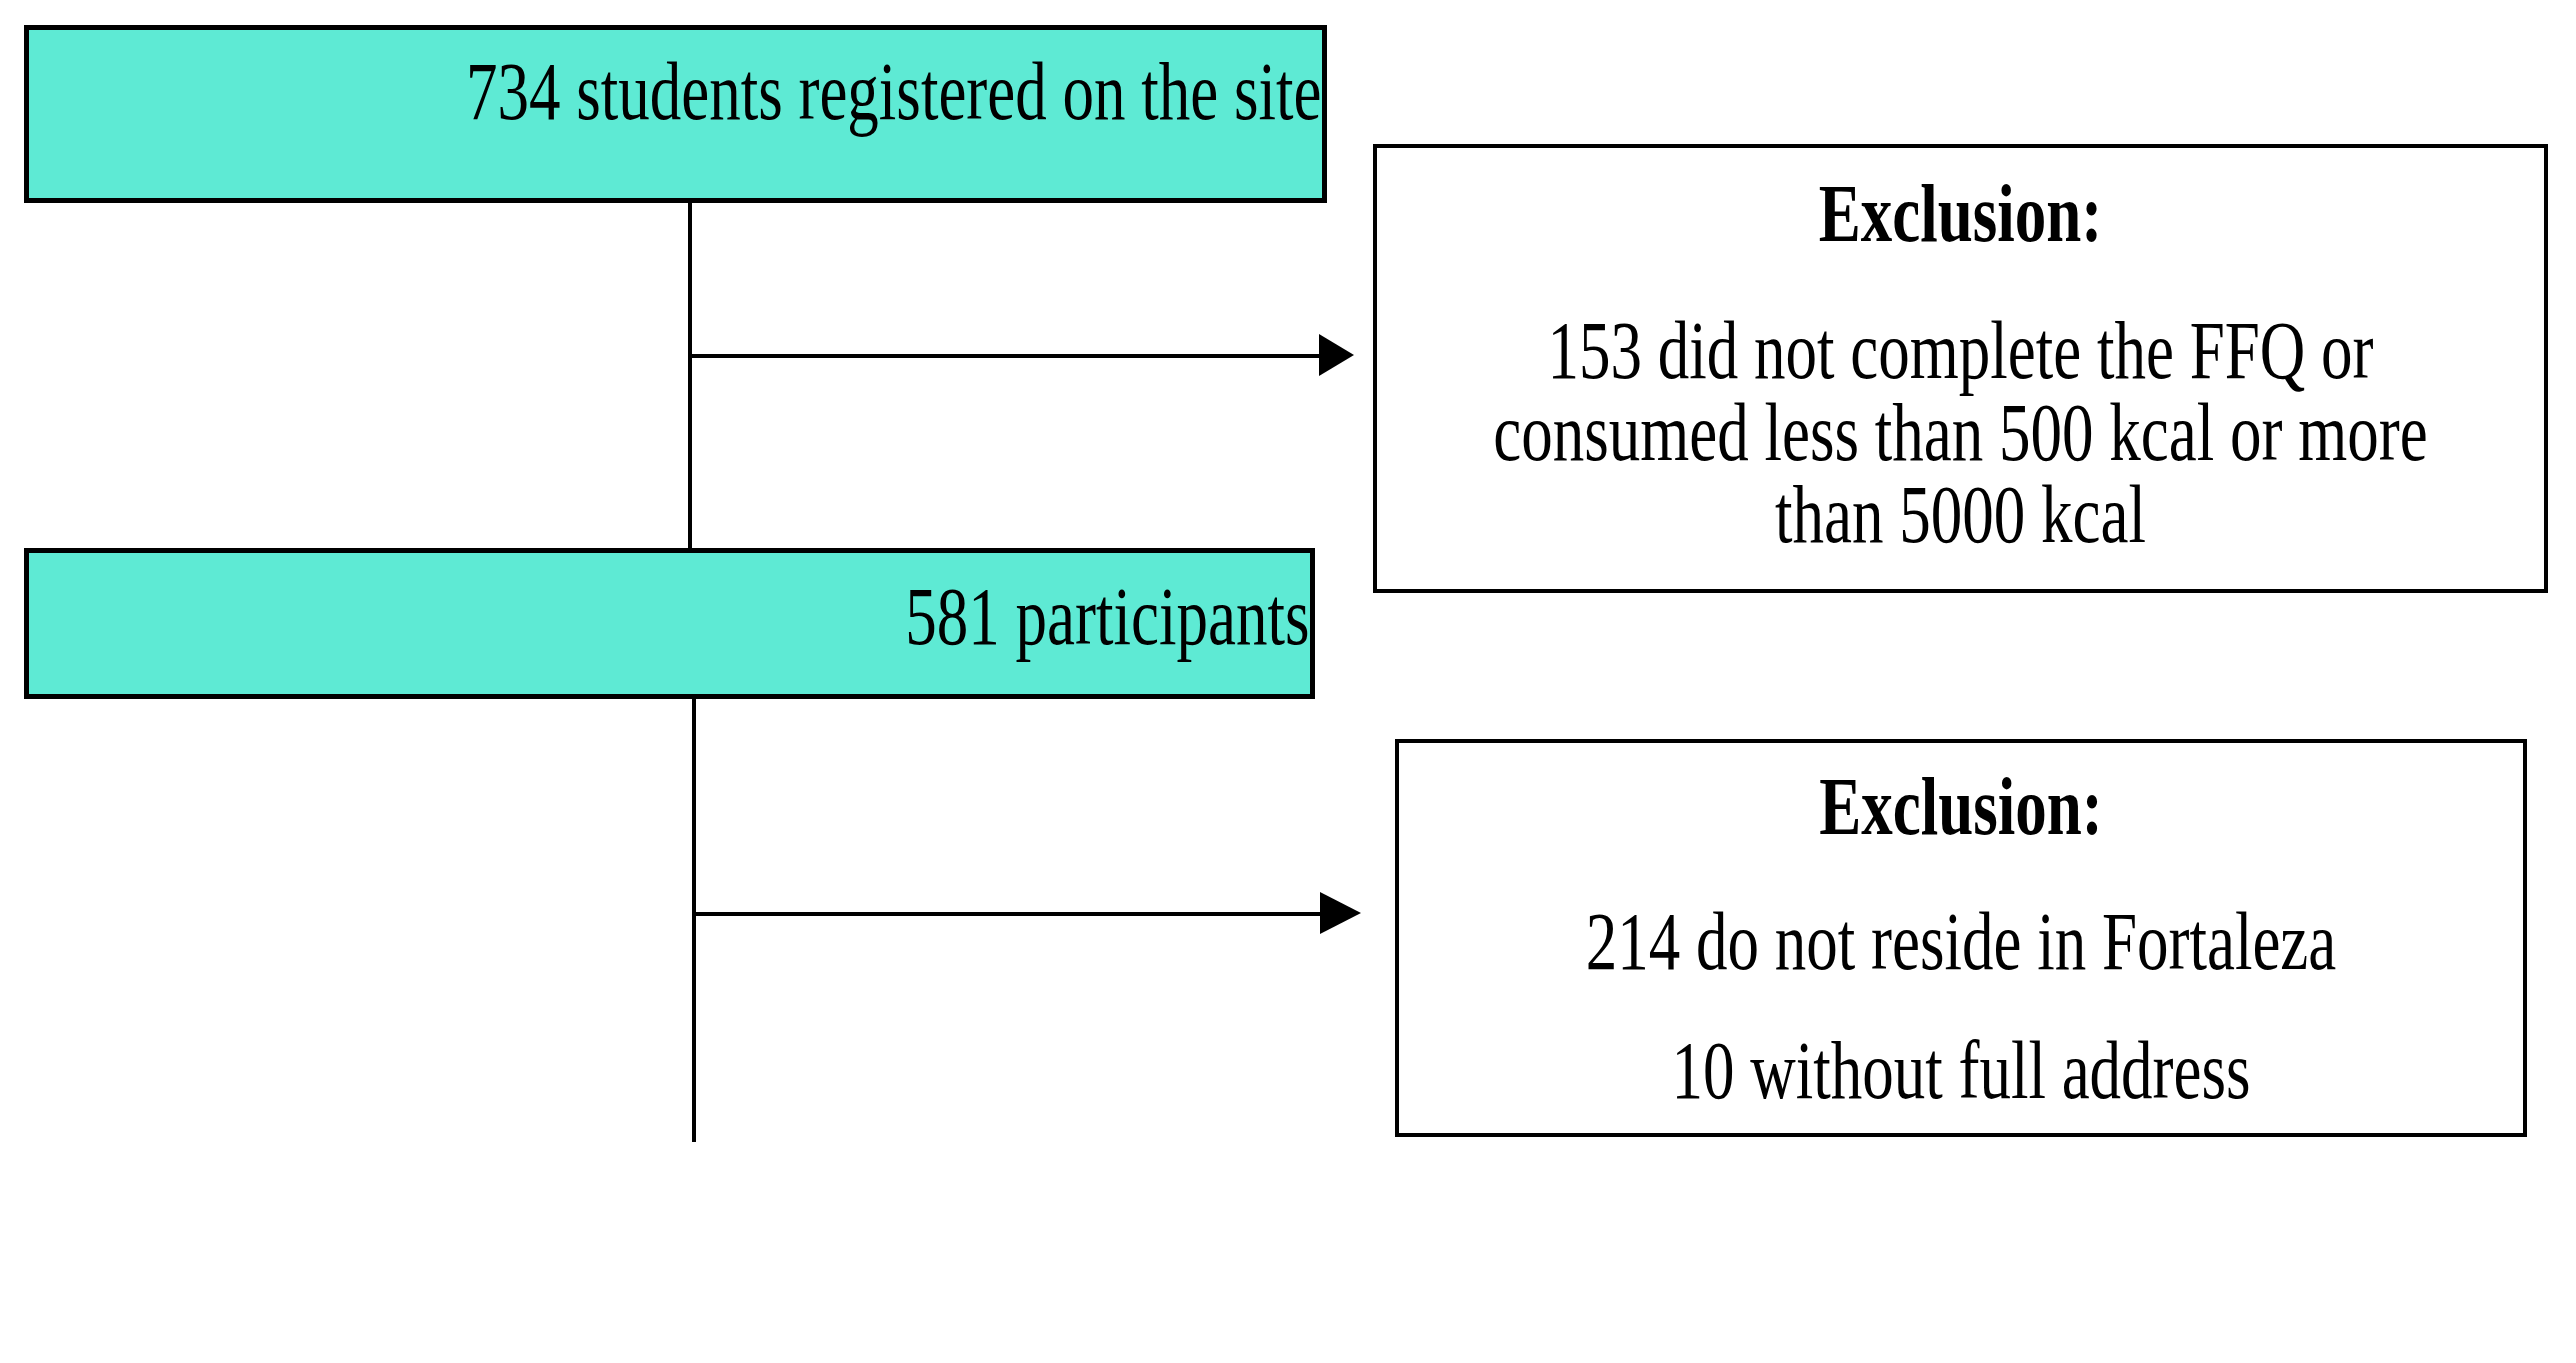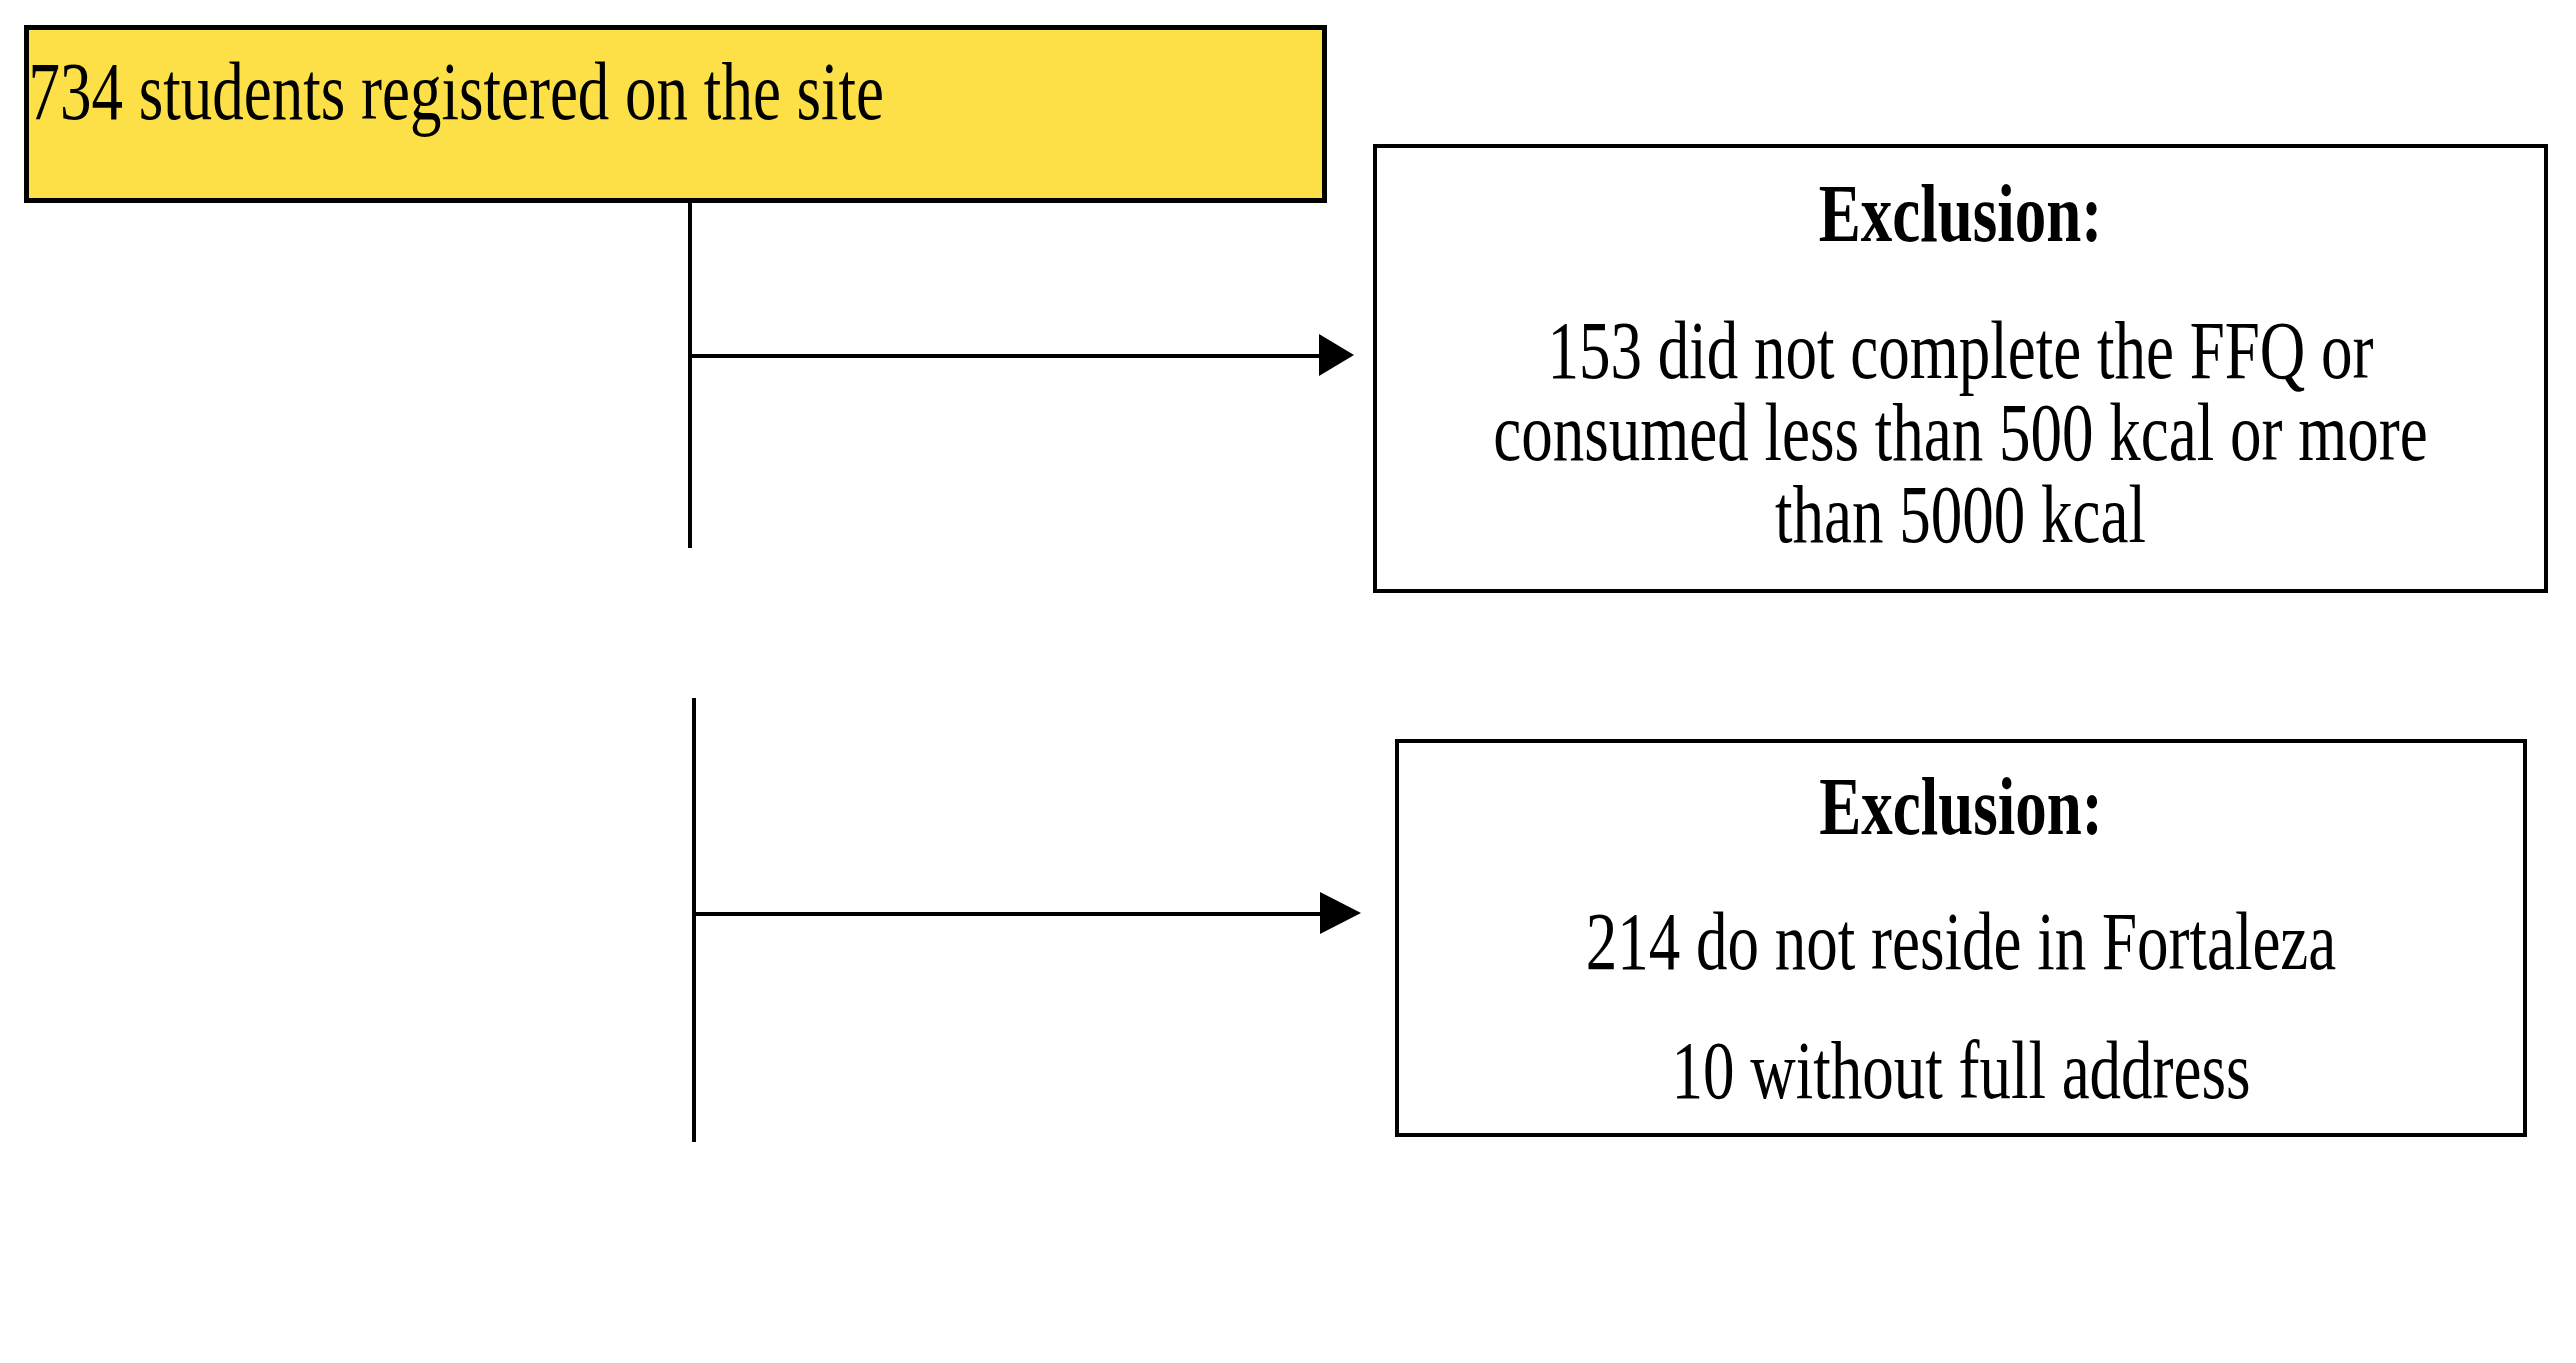--- a/index.html
+++ b/index.html
@@ -13,25 +13,25 @@
     height: 1363px;
     background: #ffffff;
     color: #000000;
     font-family: "Liberation Serif", "DejaVu Serif", serif;
     overflow: hidden;
   }
   
   .fbox {
     position: absolute;
     box-sizing: border-box;
-    background: #fde047;
+    background: #5eead4;
     border: 5.9px solid #000000;
     display: flex;
     align-items: center;
-    justify-content: flex-start;
+    justify-content: flex-end;
     text-align: center;
   }
   
   .ebox {
     position: absolute;
     box-sizing: border-box;
     background: #ffffff;
     border: 4.9px solid #000000;
     display: flex;
     flex-direction: column;
@@ -76,20 +76,23 @@
   <div class="connector" style="left:690px; top:354px; width:630px; height:3.9px;"></div>
   <div class="arrowhead" style="left:1319px; top:334px; border-left-width:35px;"></div>
 
   <div class="ebox" style="left:1373px; top:144px; width:1175px; height:449px;">
     <span class="txt heading" style="margin-top:23.5px;">Exclusion:</span>
     <span class="txt" style="margin-top:55px;">153 did not complete the FFQ or</span>
     <span class="txt">consumed less than 500 kcal or more</span>
     <span class="txt">than 5000 kcal</span>
   </div>
 
+  <div class="fbox" style="left:23.5px; top:548px; width:1291px; height:151px; padding-bottom:15.7px;">
+    <span class="txt">581 participants</span>
+  </div>
 
   <div class="connector" style="left:692px; top:698px; width:3.9px; height:444px;"></div>
 
   <div class="connector" style="left:693px; top:912px; width:627px; height:3.9px;"></div>
   <div class="arrowhead" style="left:1320px; top:892px; border-left-width:41px;"></div>
 
   <div class="ebox" style="left:1395px; top:739px; width:1132px; height:398px;">
     <span class="txt heading" style="margin-top:21.5px;">Exclusion:</span>
     <span class="txt" style="margin-top:53px;">214 do not reside in Fortaleza</span>
     <span class="txt" style="margin-top:47px;">10 without full address</span>

